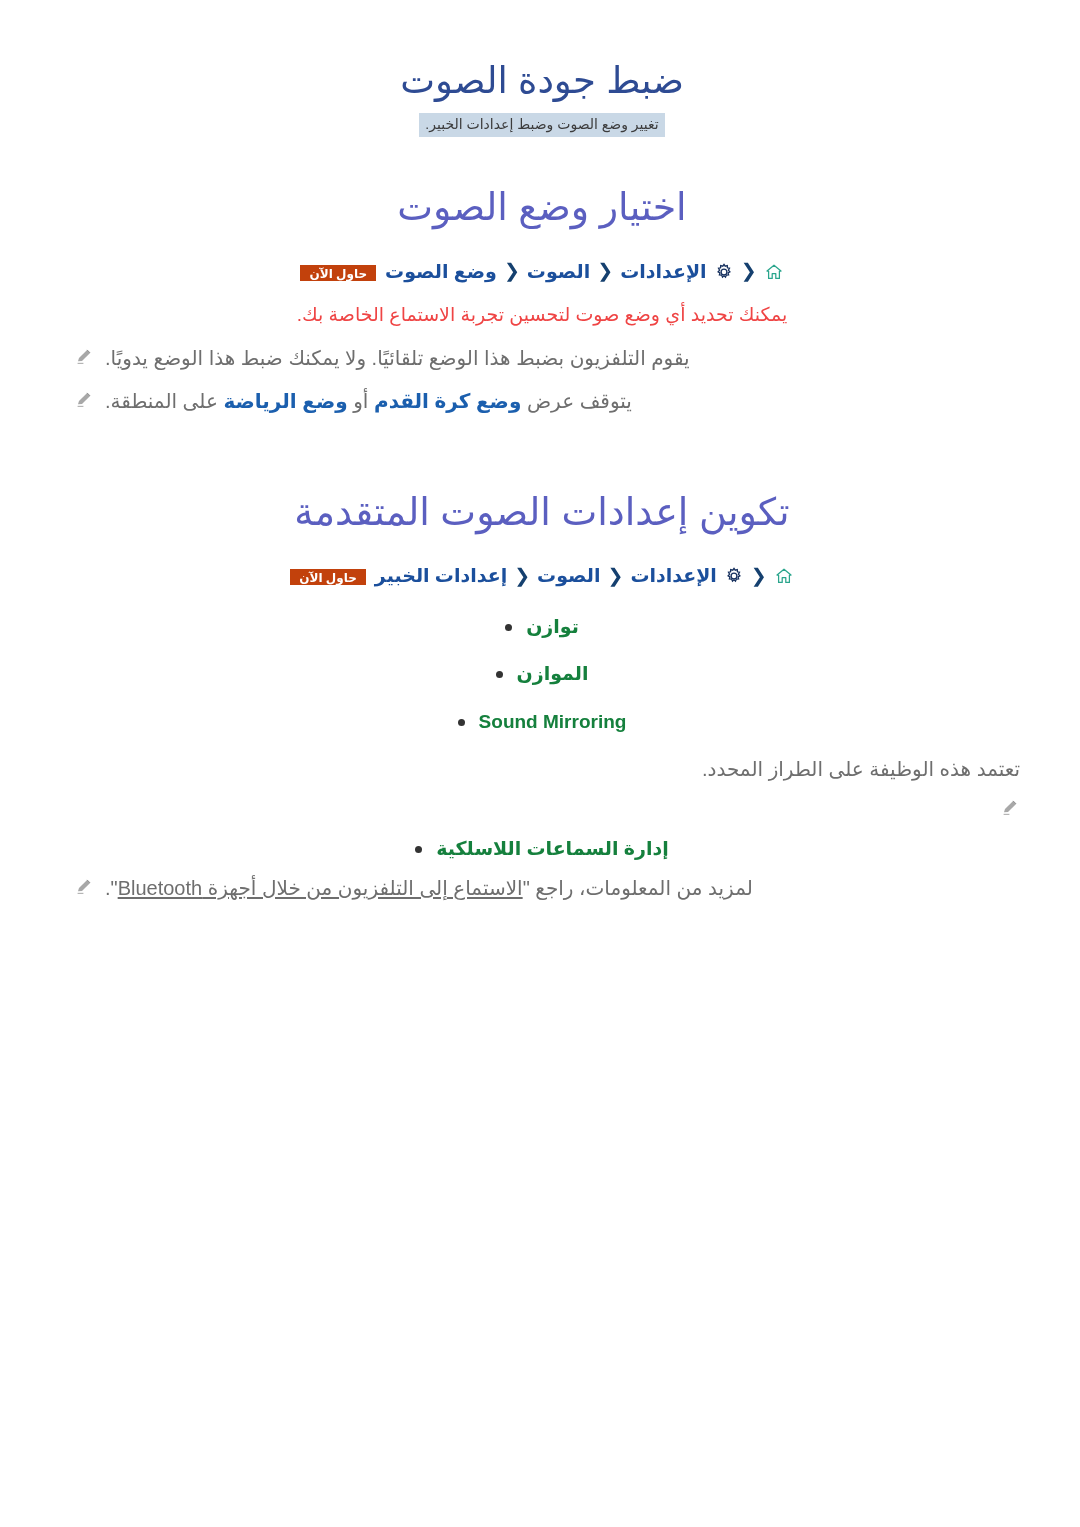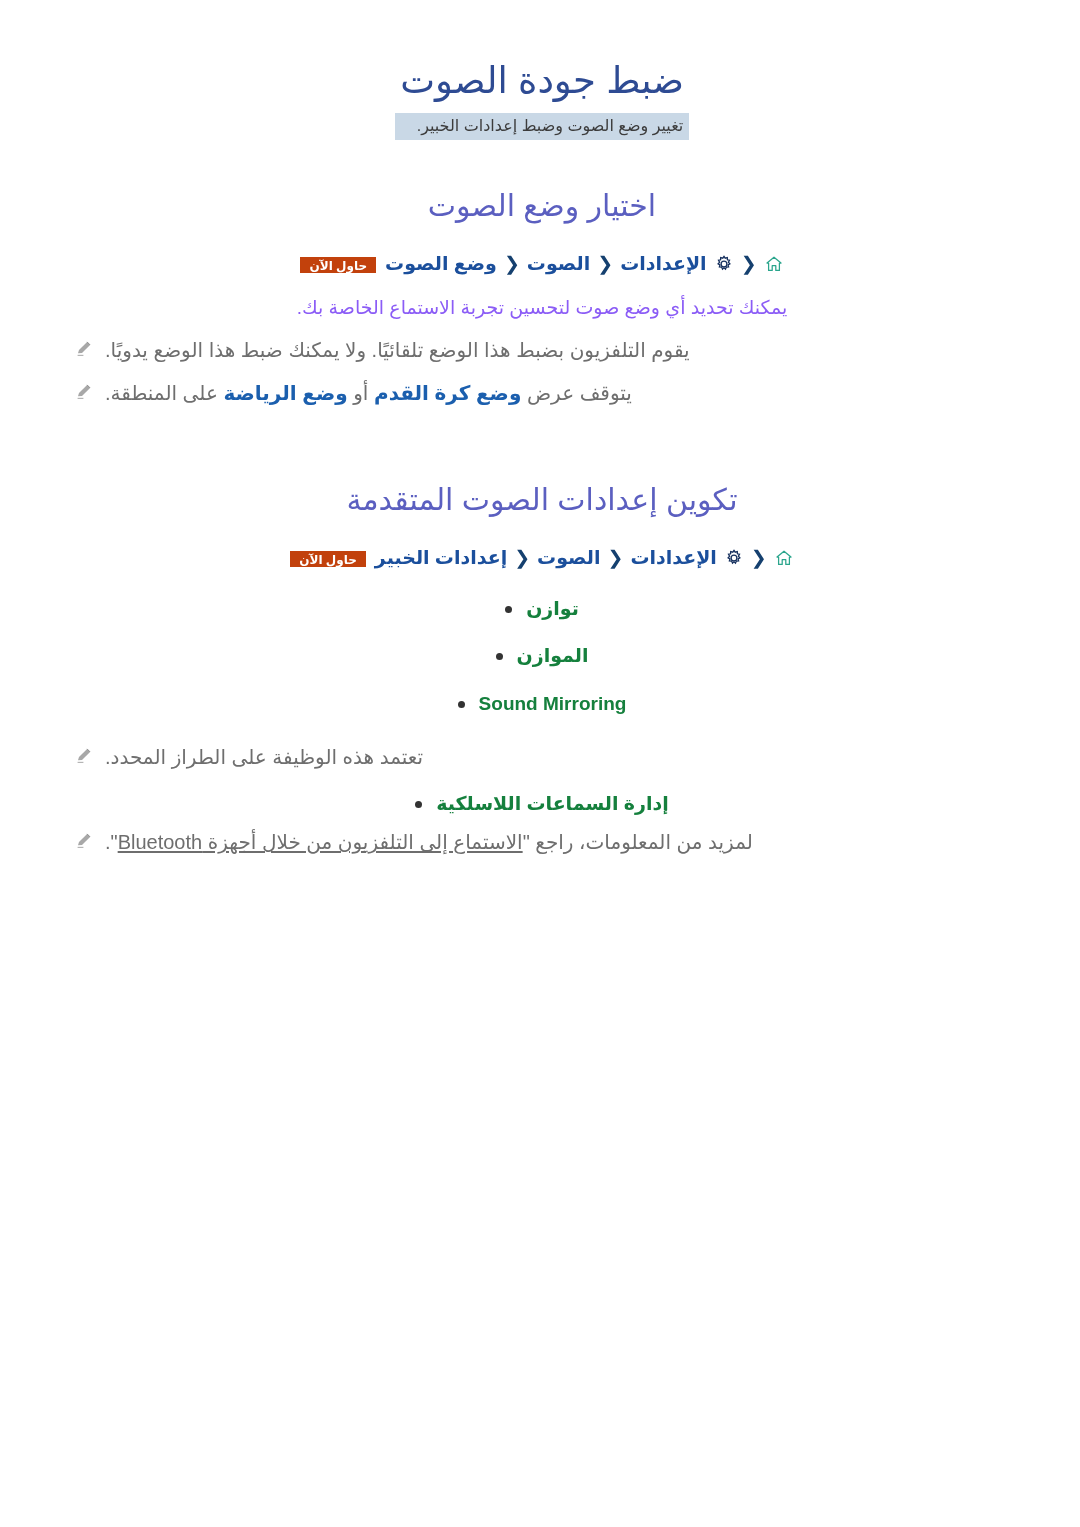--- a/index.html
+++ b/index.html
@@ -37,34 +37,34 @@
     line-height: 1.25;
     margin: 0;
     letter-spacing: 0.3px;
   }
   .page-subtitle-wrap {
     margin-top: 9px;
     text-align: center;
   }
   .page-subtitle {
     display: inline-block;
-    font-size: 16px;
+    font-size: 14px;
     color: #3c3c3c;
     background: #c9d8e6;
-    padding: 2px 6px 3px 22px;
+    padding: 2px 6px 3px 6px;
     line-height: 1.35;
   }
 
   
   .section {
     margin-top: 46px;
   }
   .section-title {
     text-align: center;
-    font-size: 30px;
+    font-size: 38px;
     font-weight: 400;
     color: #5b5fc0;
     margin: 0 0 26px 0;
     line-height: 1.3;
   }
 
   
   .path-row {
     text-align: center;
     margin-bottom: 13px;
@@ -102,21 +102,21 @@
     padding: 3px 9px 1px 9px;
     line-height: 1;
     margin-inline-start: 2px;
     transform: translateY(1px);
   }
 
   
   .body-text {
     text-align: center;
     font-size: 19px;
-    color: #8b5cf6;
+    color: #ef4444;
     line-height: 1.5;
     margin: 0 0 6px 0;
   }
 
   
   .note {
     display: flex;
     align-items: flex-start;
     justify-content: flex-end;
     gap: 11px;
@@ -301,21 +301,21 @@
         </span>
       </li>
       <li style="margin-bottom:8px;">
         <span class="bullet-row">
           <span class="bullet-label latin">Sound Mirroring</span>
           <span class="bullet-dot"></span>
         </span>
       </li>
     </ul>
 
-    <div class="note sub-note" style="margin-top:26px;">
+    <div class="note sub-note" style="margin-top:20px;flex-direction:column;">
       <div class="note-text">تعتمد هذه الوظيفة على الطراز المحدد.</div>
       <span class="note-icon">
         <svg width="20" height="20" viewBox="0 0 20 20" aria-hidden="true">
           <path d="M4 15.2 L5 12 L13.1 3.9 L16.1 6.9 L8 15 Z" fill="#a8a8a8"></path>
           <path d="M13.1 3.9 L16.1 6.9" stroke="#8c8c8c" stroke-width="1"></path>
           <path d="M3.6 17.4 L9.4 17.4" stroke="#b5b5b5" stroke-width="1.2"></path>
         </svg>
       </span>
     </div>
 

